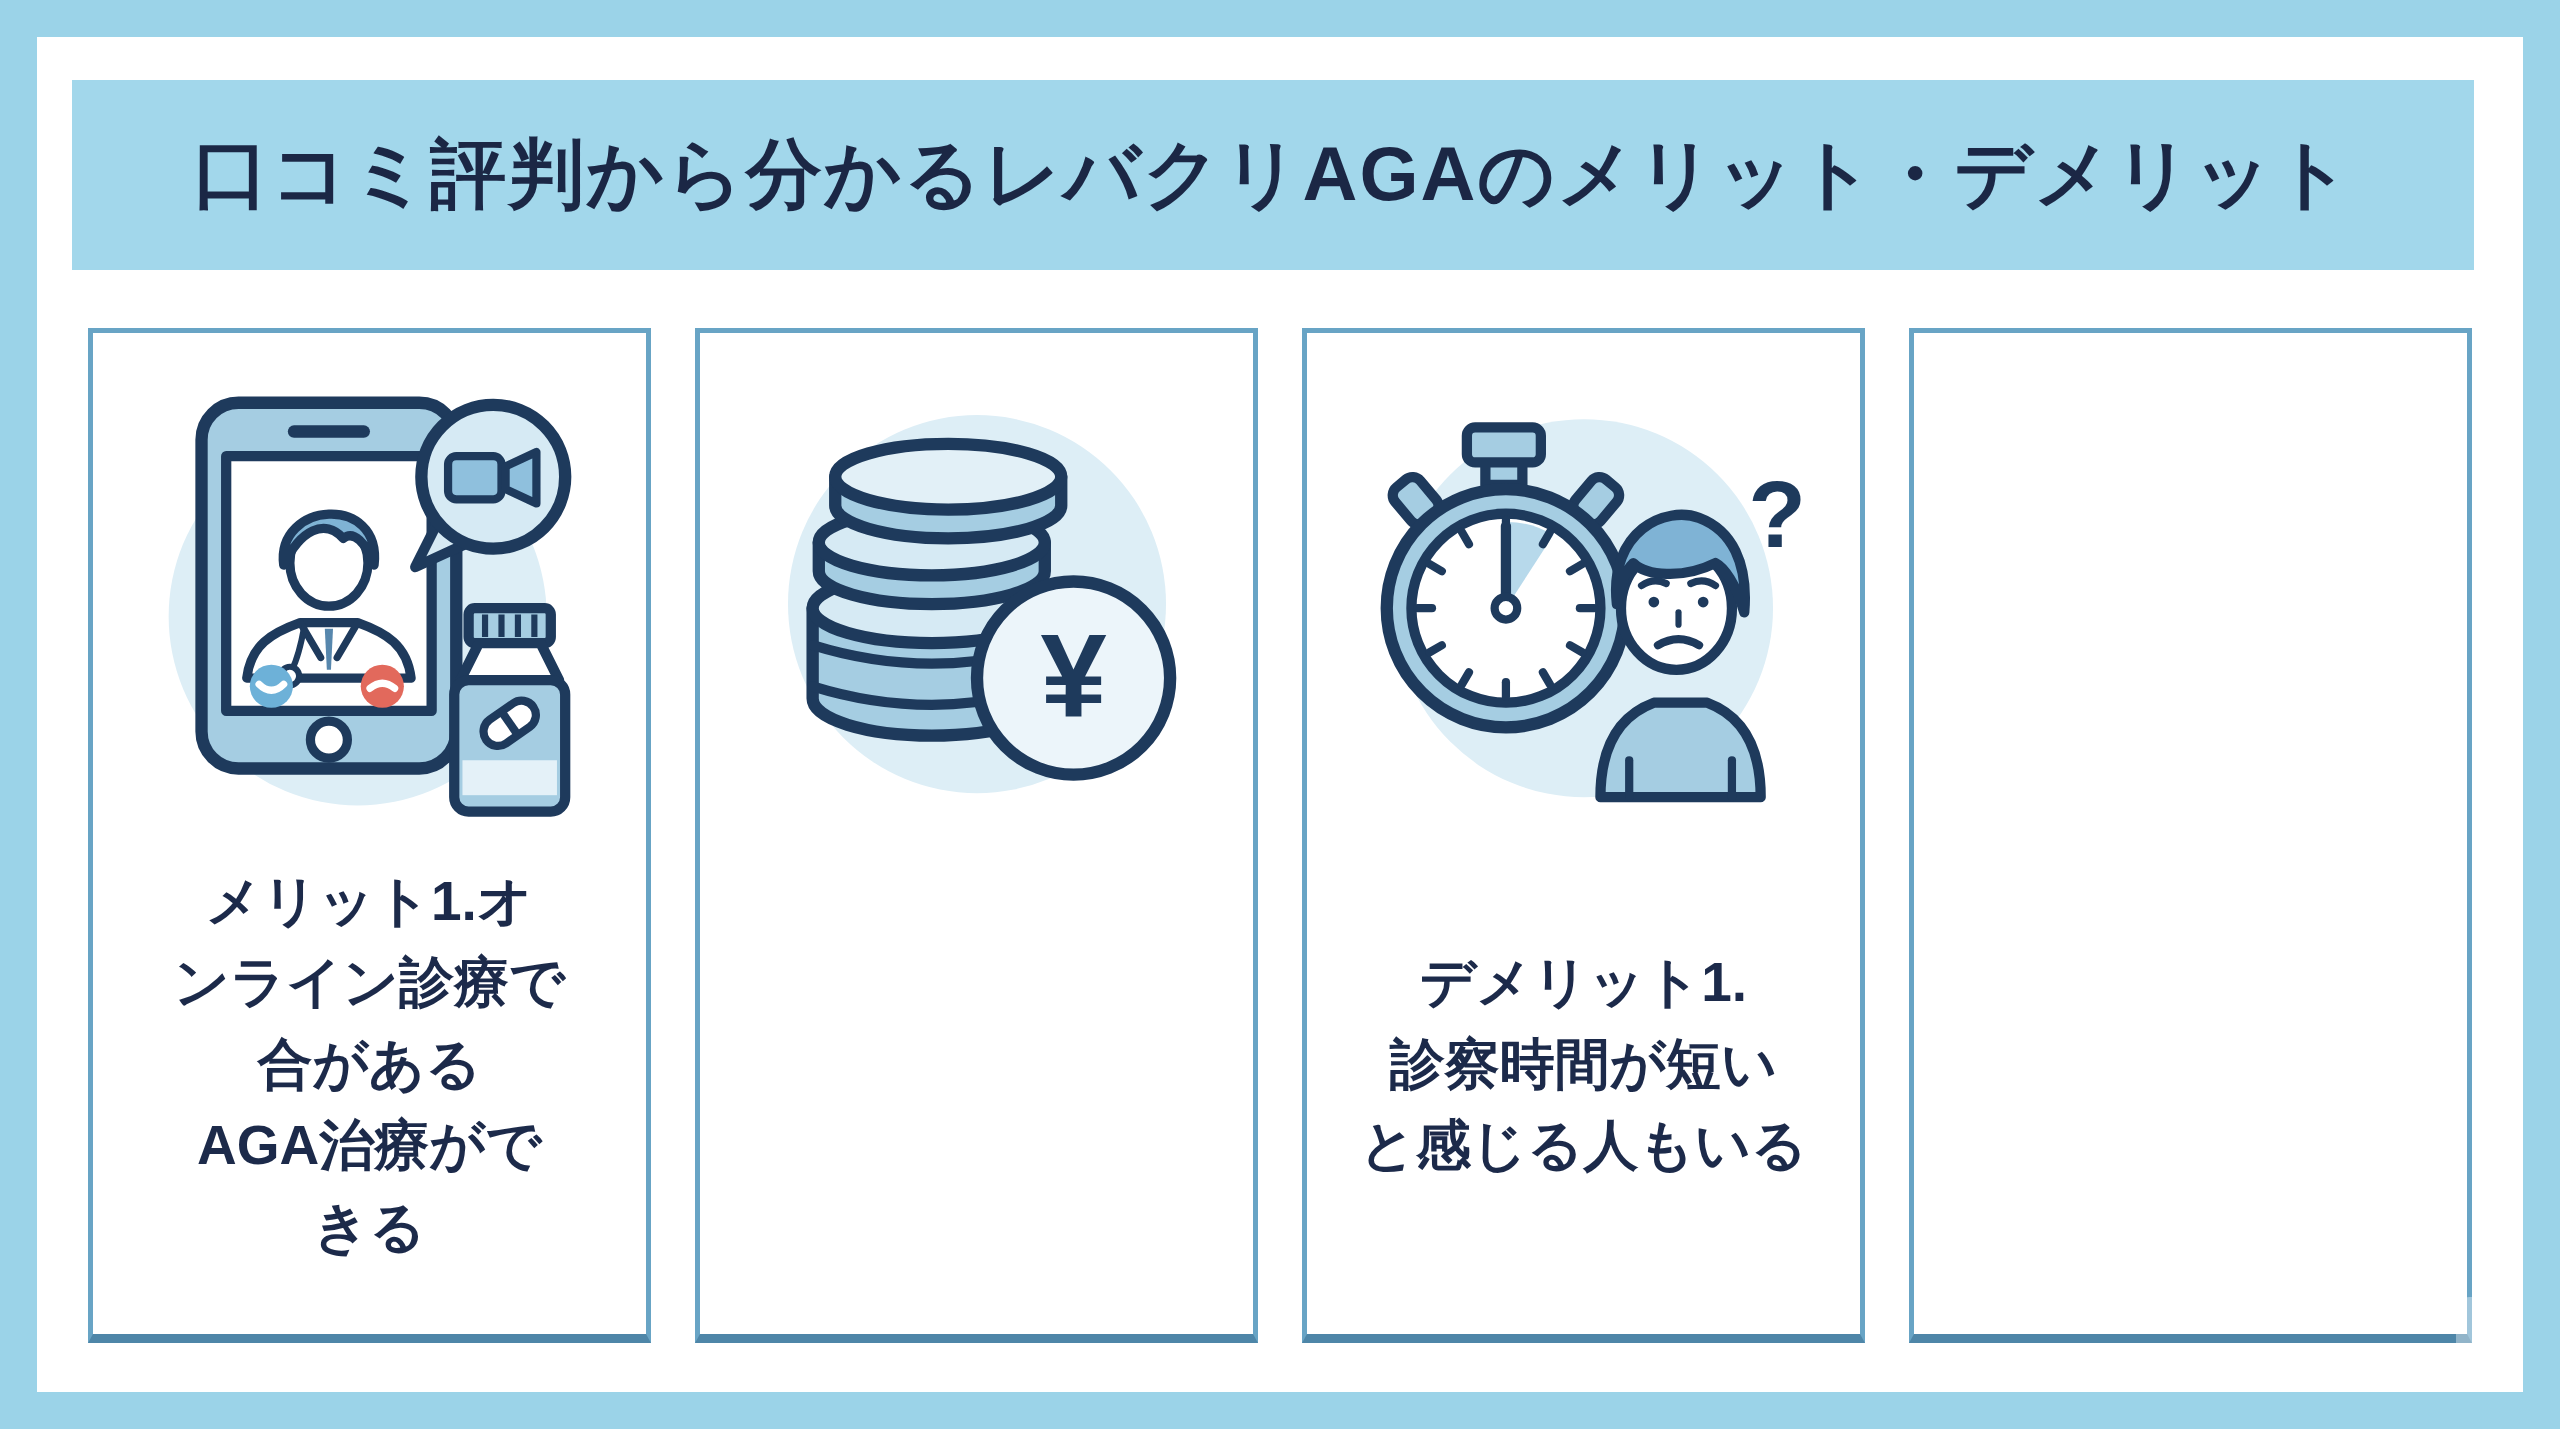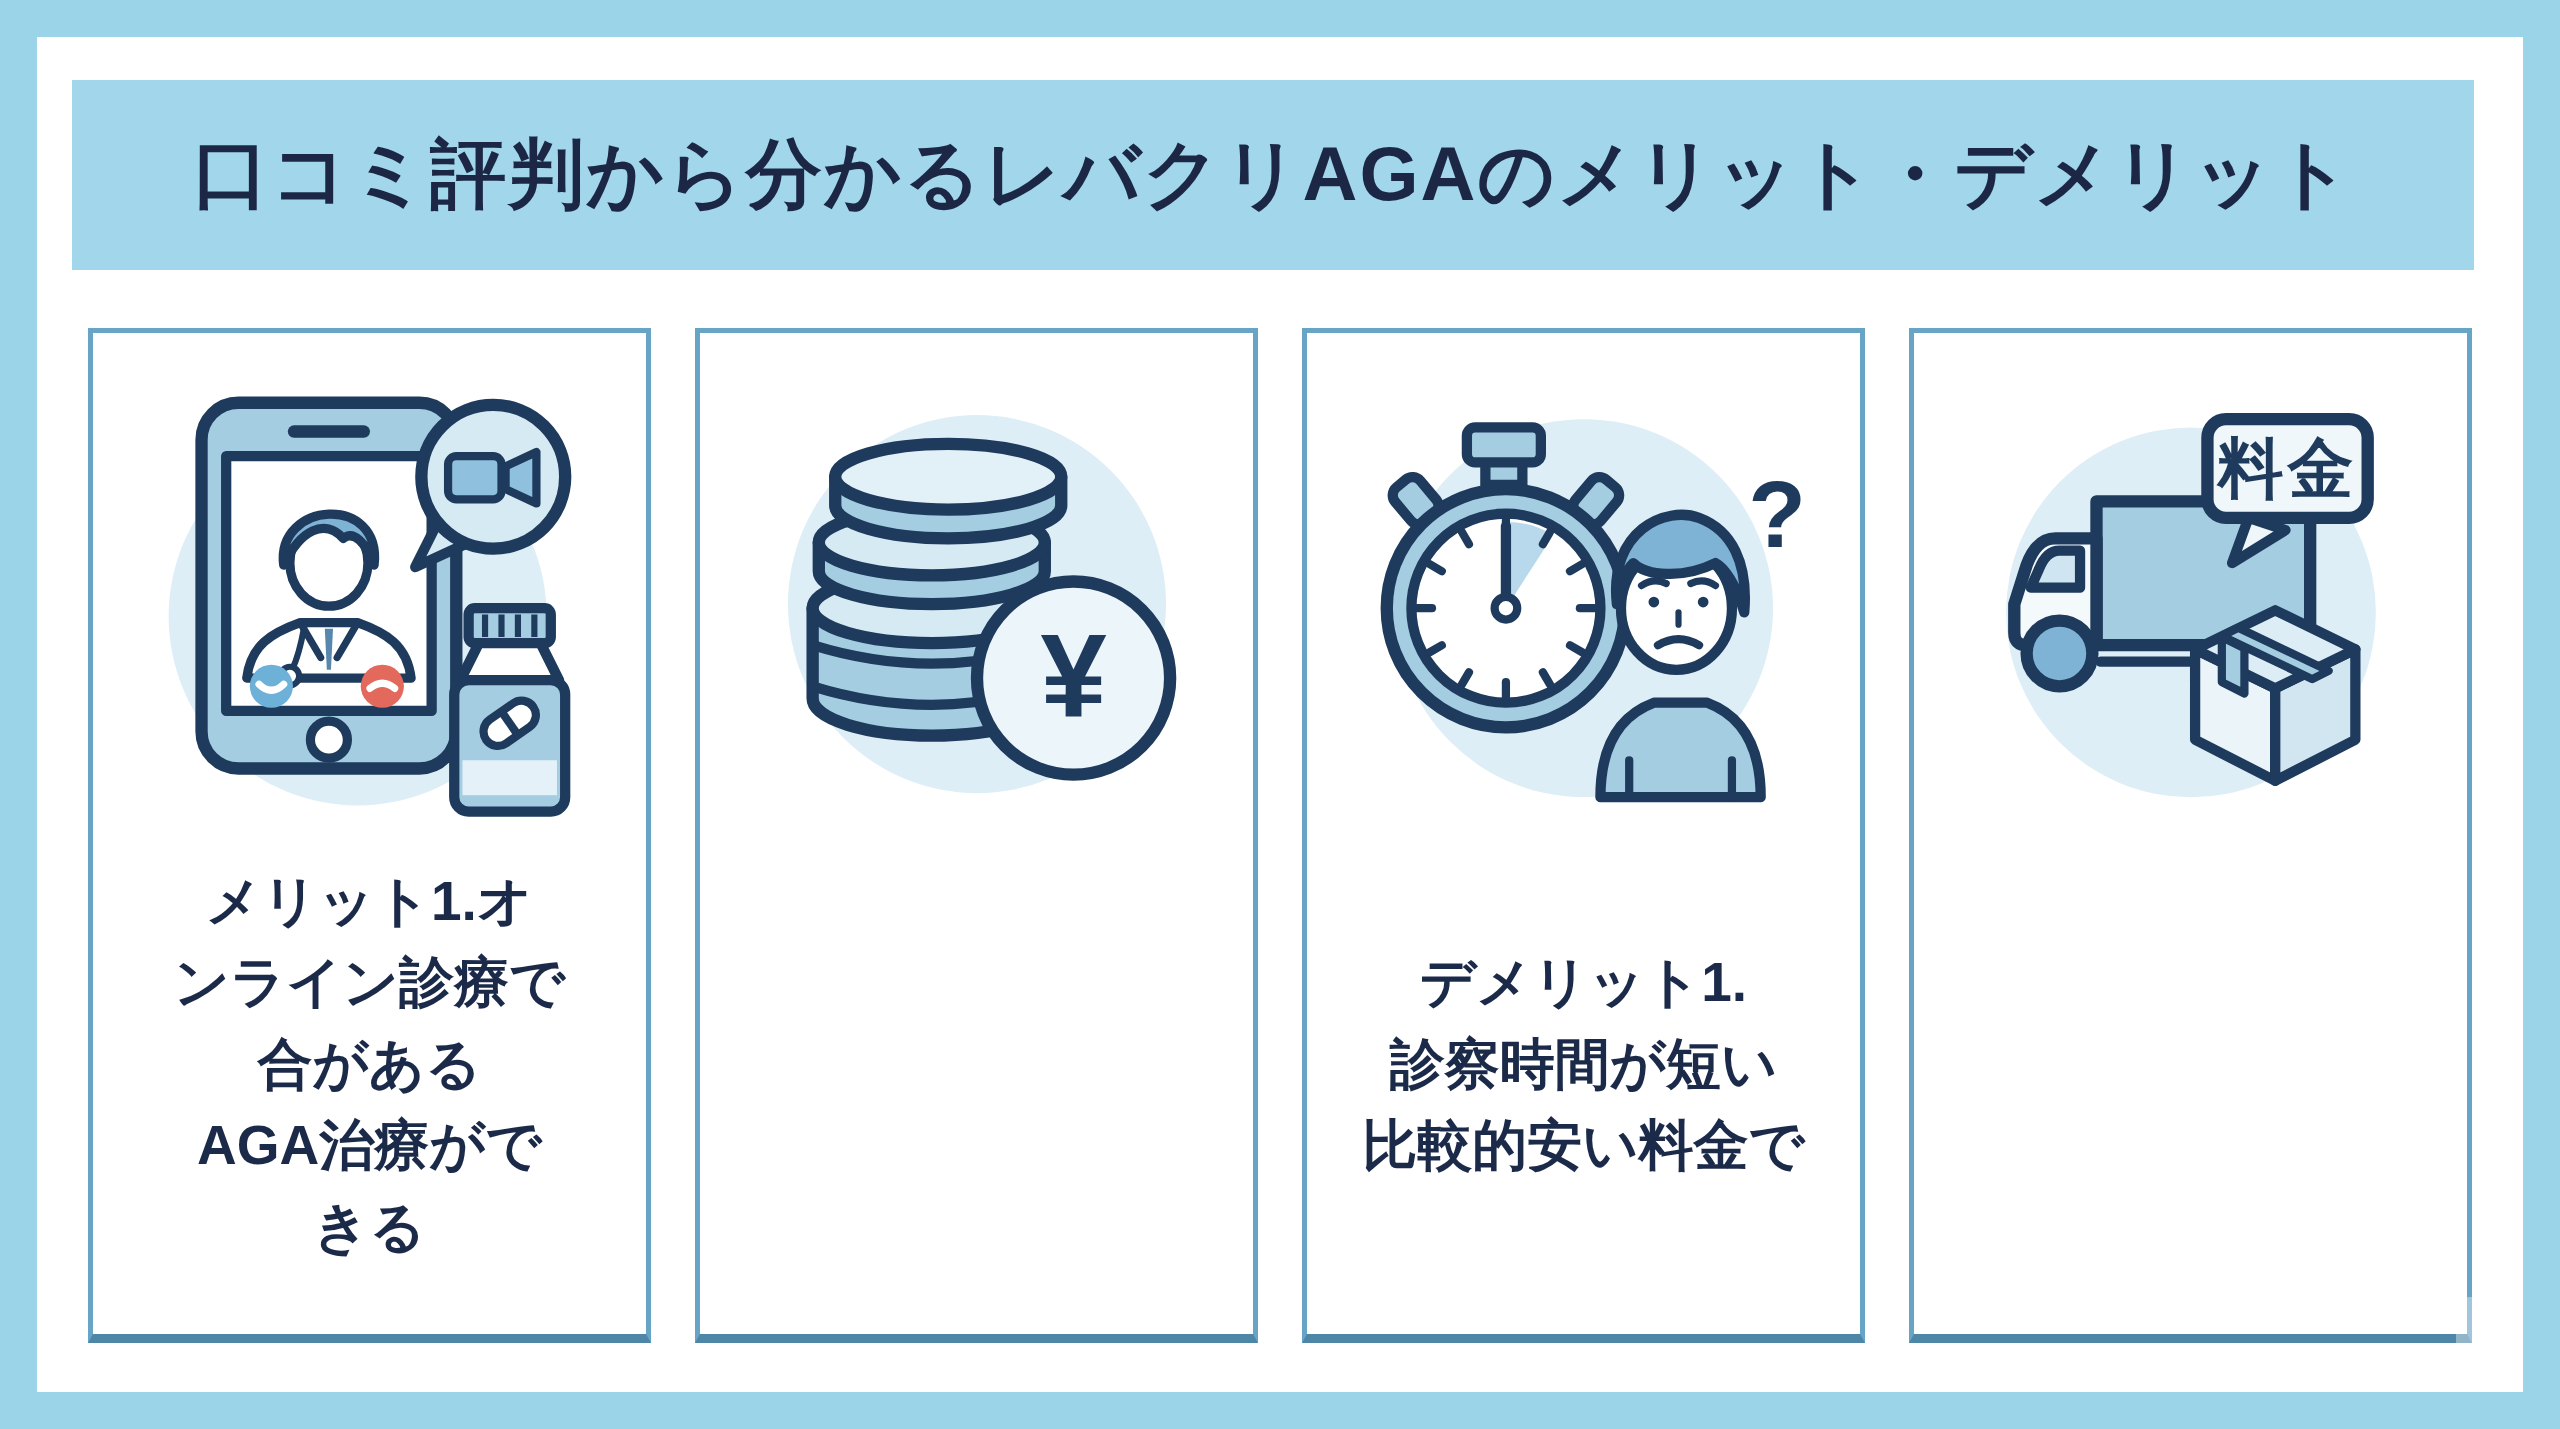--- a/index.html
+++ b/index.html
@@ -181,48 +181,24 @@
             <circle cx="144" cy="111" r="2.6" fill="#1e3a5c" stroke="none"></circle>
             <circle cx="168" cy="111" r="2.6" fill="#1e3a5c" stroke="none"></circle>
             <path d="M156 116 L156 122" fill="none" stroke-width="3"></path>
             <path d="M146 132 Q156 126 166 132" fill="none" stroke-width="4"></path>
           </g>
           <text class="ic-txt" x="204" y="84" font-size="46" text-anchor="middle">?</text>
         </svg>
       </div>
       <div class="card-text">デメリット1.
 診察時間が短い
-比較的安い料金で</div>
-    </div>
-
-    <div class="card">
-      <div class="icon-wrap">
-        <svg viewBox="0 0 220 220">
-          <circle cx="110" cy="116" r="90" fill="#ddeef6"></circle>
-          <g stroke="#1e3a5c" stroke-linejoin="round" stroke-linecap="round">
-            <rect x="64" y="62" width="104" height="70" fill="#a5cde2" stroke-width="6"></rect>
-            <path d="M64 80 L44 80 C37 80 33 85 30 93 L24 112 L24 126 C24 130 26 132 30 132 L64 132 Z" fill="#f4f9fc" stroke-width="6"></path>
-            <path d="M56 86 L46 86 C41 86 38 90 36 95 L32 104 L56 104 Z" fill="#cfe6f2" stroke-width="5"></path>
-            <path d="M66 140 L116 140" fill="none" stroke-width="5"></path>
-            <circle cx="46" cy="136" r="16" fill="#7fb3d5" stroke-width="6"></circle>
-          </g>
-          <g stroke="#1e3a5c" stroke-linejoin="round" stroke-linecap="round">
-            <path d="M112 134 L112 178 L151 198 L151 153 Z" fill="#eaf4f9" stroke-width="5"></path>
-            <path d="M190 134 L190 178 L151 198 L151 153 Z" fill="#d2e6f1" stroke-width="5"></path>
-            <path d="M112 134 L151 115 L190 134 L151 153 Z" fill="#dcedf6" stroke-width="5"></path>
-            <path d="M125 127.5 L133 123.5 L177 144.5 L169 148.5 Z" fill="#a5cde2" stroke-width="4"></path>
-            <path d="M125 128 L125 150 L136 155.5 L136 133.5 Z" fill="#a5cde2" stroke-width="4"></path>
-          </g>
-          <g stroke="#1e3a5c" stroke-linejoin="round">
-            <path d="M138 70 L130 92 L156 76 Z" fill="#f0f7fb" stroke-width="5"></path>
-            <rect x="118" y="22" width="78" height="48" rx="9" fill="#f0f7fb" stroke-width="6"></rect>
-            <text class="ic-txt" x="157" y="57" font-size="32" text-anchor="middle" letter-spacing="2" stroke="none">料金</text>
-          </g>
-        </svg>
-      </div>
+と感じる人もいる</div>
+    </div>
+
+    <div class="card">
     </div>
 
   </div>
 
   <div class="corner-mark"></div>
 
   <div class="frame"></div>
 </div>
 
 </body></html>

